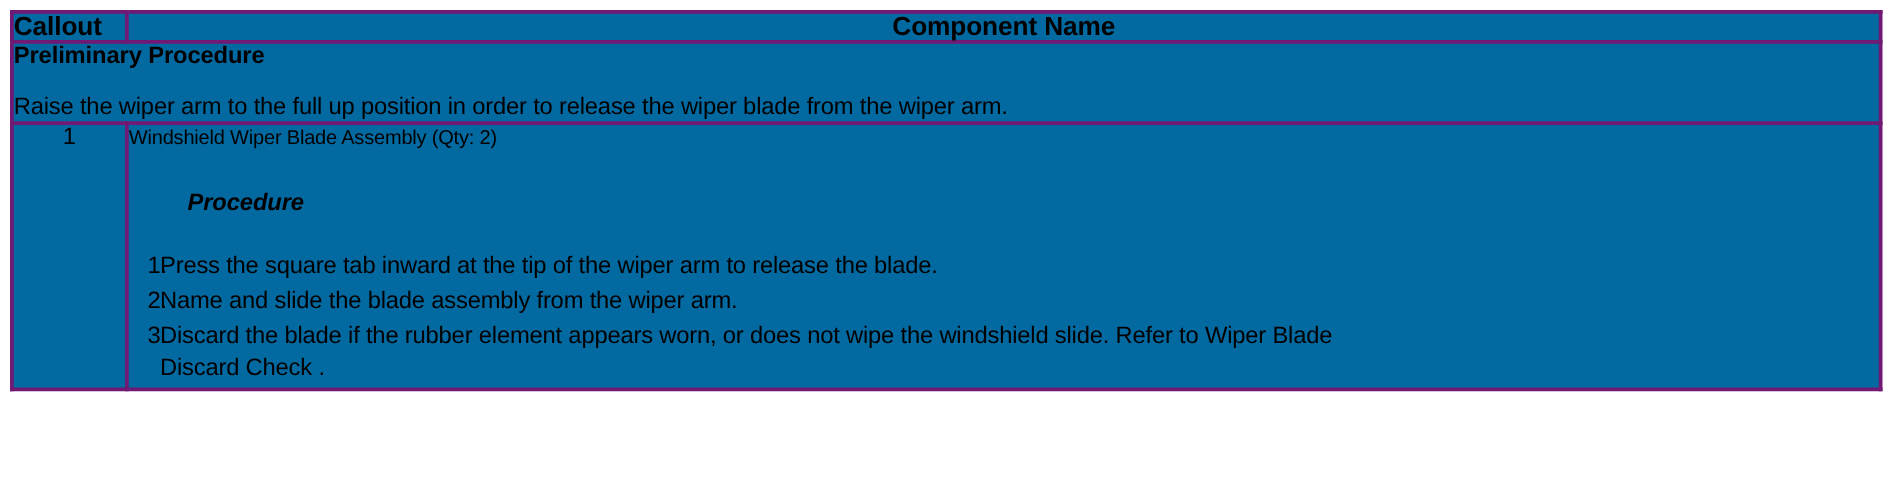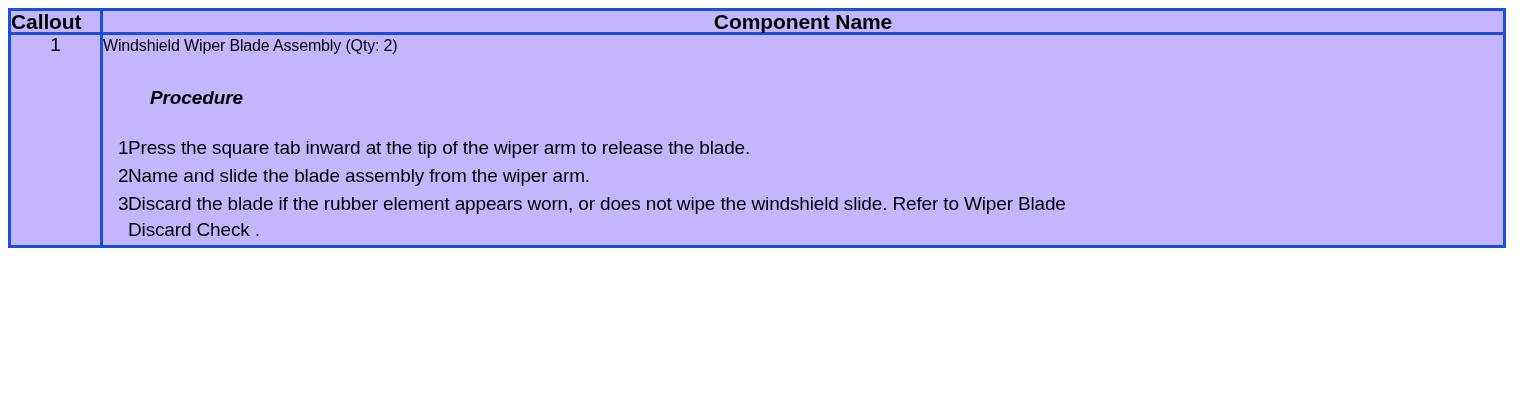--- a/index.html
+++ b/index.html
@@ -27,24 +27,24 @@
     left: 8px;
     top: 8px;
     width: 1498px;
     border-collapse: collapse;
     table-layout: fixed;
     background: #ffffff;
   }
 
   .proc-table td,
   .proc-table th {
-    border: 3px solid #1d4ed8;
+    border: 3px solid #701a75;
     padding: 0;
     vertical-align: top;
-    background: #c4b5fd;
+    background: #0369a1;
   }
 
   
   .col-callout { width: 92px; }
 
   .hdr-callout {
     font-size: 21px;
     font-weight: bold;
     text-align: left;
     padding: 5px 6px 6px 6px;
@@ -145,20 +145,26 @@
       <col class="col-callout">
       <col>
     </colgroup>
 
     <tbody>
       <tr>
         <th class="hdr-callout">Callout</th>
         <th class="hdr-name">Component Name</th>
       </tr>
 
+      <tr>
+        <td class="prelim-cell" colspan="2">
+          <p class="prelim-title">Preliminary Procedure</p>
+          <p class="prelim-text">Raise the wiper arm to the full up position in order to release the wiper blade from the wiper arm.</p>
+        </td>
+      </tr>
 
       <tr>
         <td class="callout-num">1</td>
         <td class="body-cell">
           <p class="comp-title">Windshield Wiper Blade Assembly (Qty: 2)</p>
 
           <p class="proc-heading">Procedure</p>
 
           <ol class="steps">
             <li>

